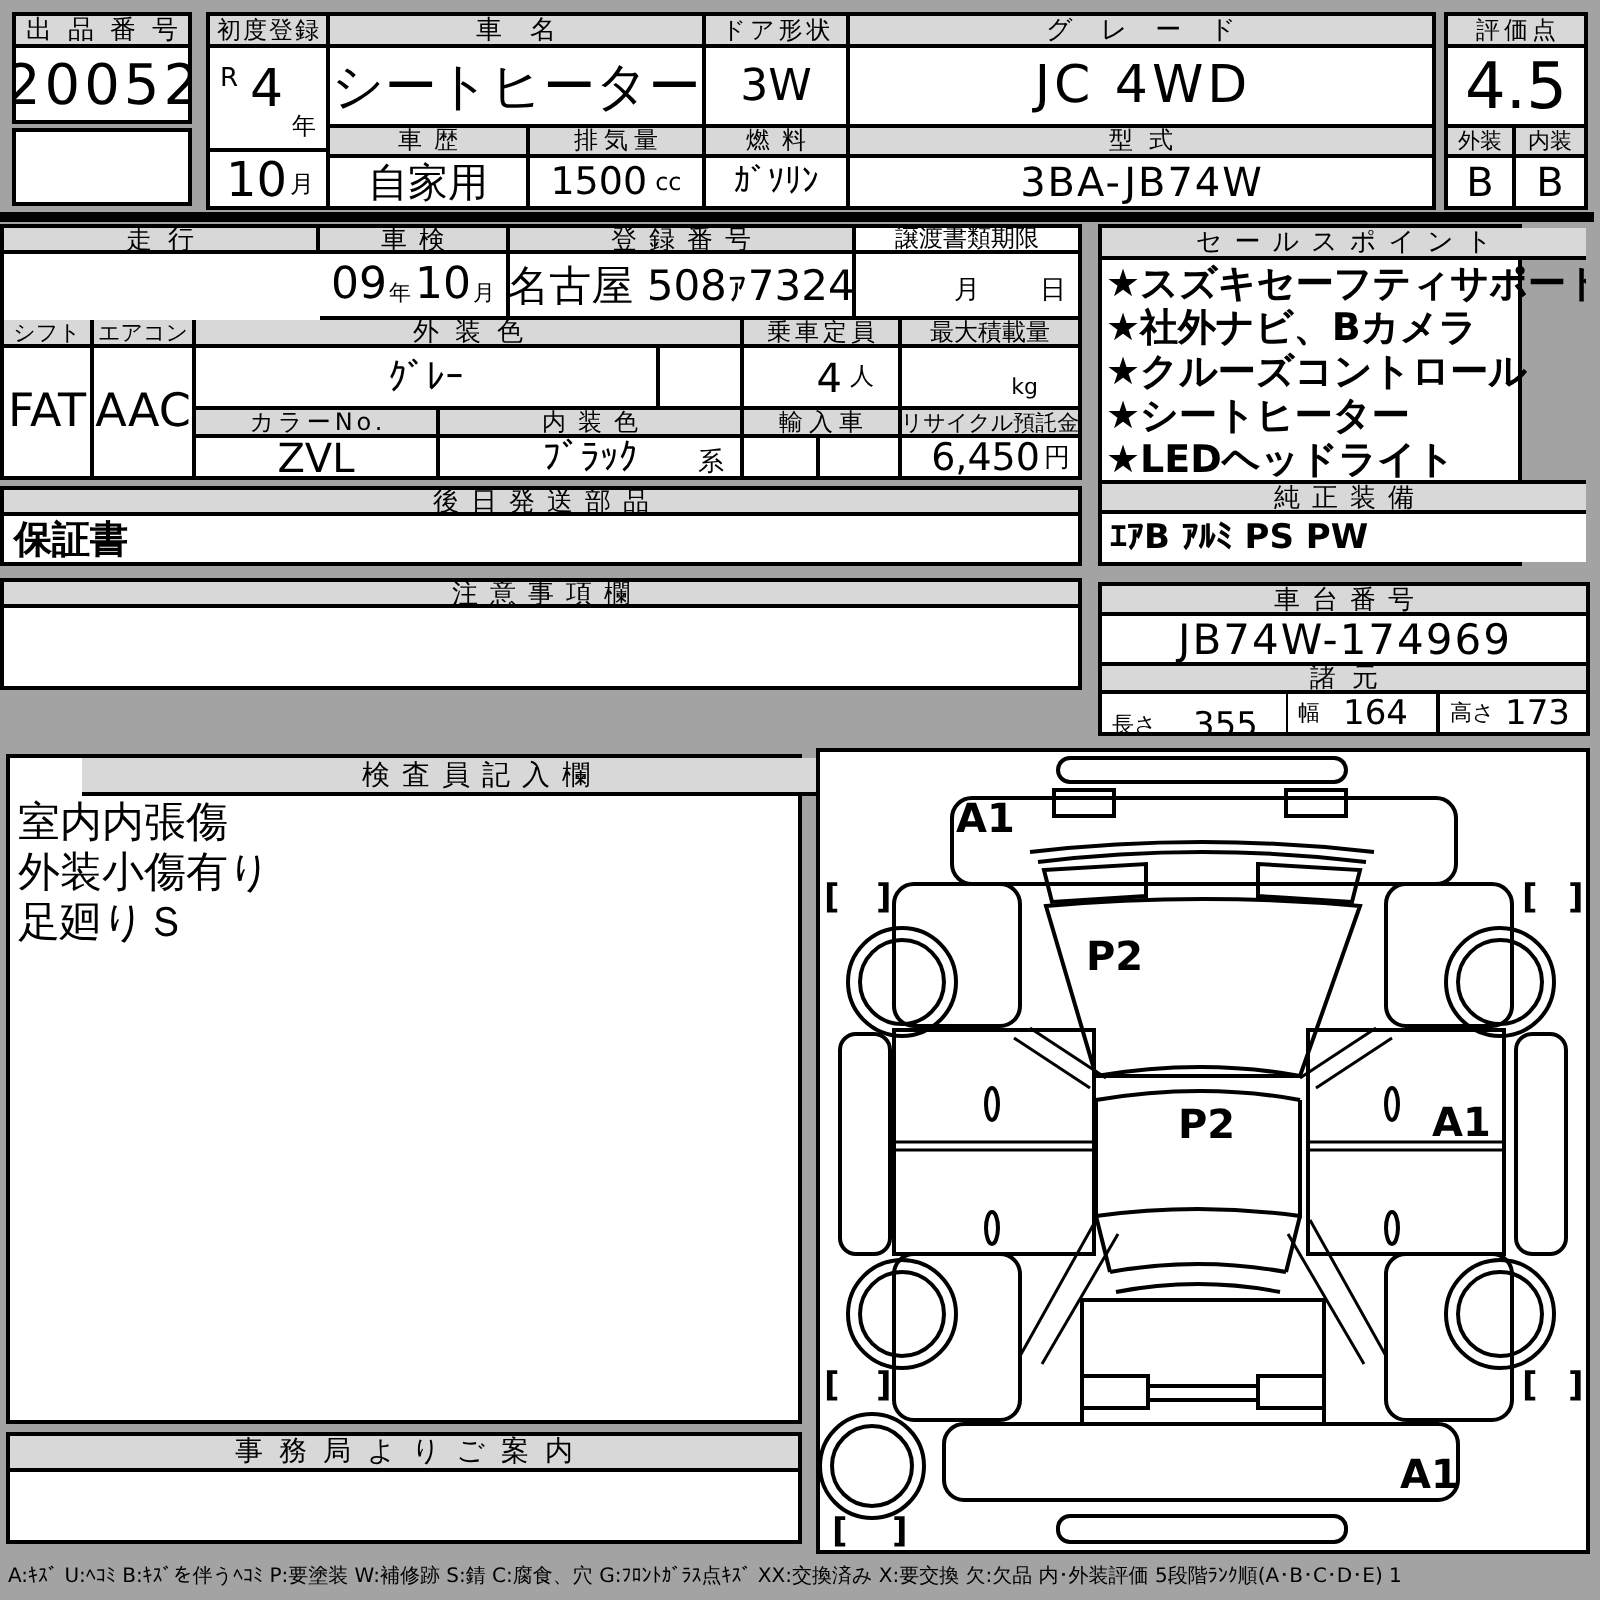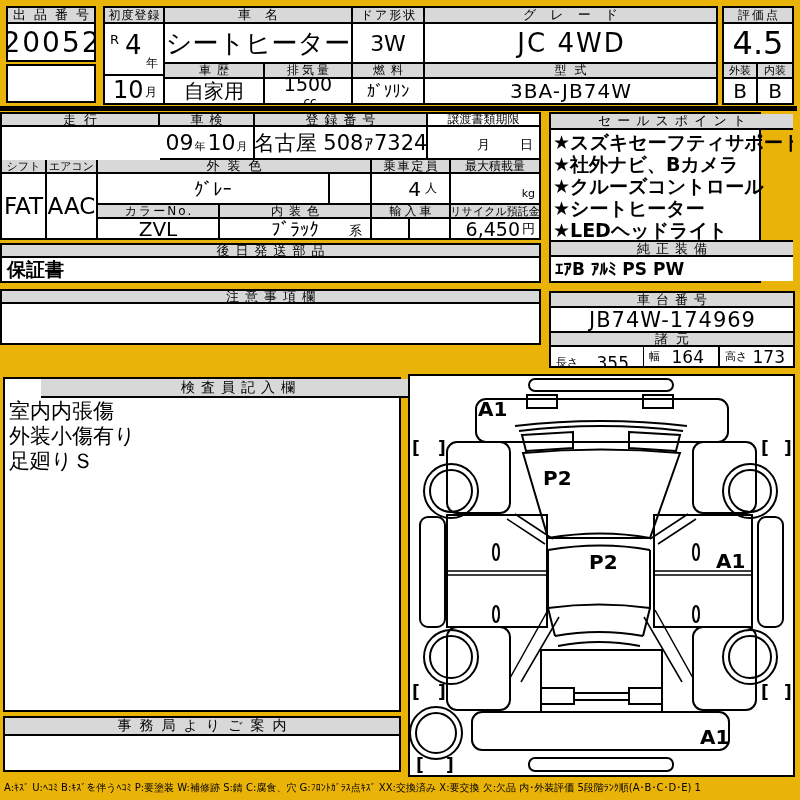--- a/index.html
+++ b/index.html
@@ -1,17 +1,17 @@
 <!DOCTYPE html>
 <html><head>
 <meta charset="utf-8">
 <style>
   html,body{margin:0;padding:0;background:#fff;}
   body{font-family:"DejaVu Sans","Liberation Sans",sans-serif;color:#000;}
-  .sheet{position:relative;width:800px;height:800px;background:#eab308;overflow:hidden;}
+  .sheet{position:relative;width:800px;height:800px;background:#a3a3a3;overflow:hidden;}
   .abs{position:absolute;box-sizing:border-box;}
   .bx{border:2px solid #000;background:#fff;}
   .hd{background:#d8d8d8;display:flex;align-items:center;justify-content:center;font-size:13px;white-space:nowrap;overflow:hidden;}
   .cell{display:flex;align-items:center;justify-content:center;white-space:nowrap;overflow:hidden;background:#fff;}
   .br{border-right:2px solid #000;}
   .bb{border-bottom:2px solid #000;}
   .ls1{letter-spacing:1px;text-indent:1px;} .ls2{letter-spacing:2px;text-indent:2px;}
   .ls3{letter-spacing:3px;text-indent:3px;}
   .ls6{letter-spacing:6px;text-indent:6px;} .ls8{letter-spacing:8px;text-indent:8px;} .ls14{letter-spacing:14px;text-indent:14px;}
   .f10{font-size:10px;} .f11{font-size:11px;} .f12{font-size:12px;} .f13{font-size:13px;} .f17{font-size:17px;} .f19{font-size:19px;} .f20{font-size:20px;}
@@ -55,21 +55,21 @@
     <div class="abs cell br bb f26" style="left:60px;top:16px;width:188px;height:40px;">シートヒーター</div>
     <div class="abs cell br bb f22" style="left:248px;top:16px;width:72px;height:40px;">3W</div>
     <div class="abs cell bb f26 ls2" style="left:320px;top:16px;width:291px;height:40px;">JC 4WD</div>
 
     <div class="abs hd br bb ls6" style="left:60px;top:56px;width:100px;height:15px;font-size:12px;">車歴</div>
     <div class="abs hd br bb ls3" style="left:160px;top:56px;width:88px;height:15px;font-size:12px;">排気量</div>
     <div class="abs hd br bb ls6" style="left:248px;top:56px;width:72px;height:15px;font-size:12px;">燃料</div>
     <div class="abs hd bb ls8" style="left:320px;top:56px;width:291px;height:15px;font-size:12px;">型式</div>
 
     <div class="abs cell br f20" style="left:60px;top:71px;width:100px;height:24px;">自家用</div>
-    <div class="abs cell br" style="left:160px;top:71px;width:88px;height:24px;flex-direction:column;">
+    <div class="abs cell br" style="left:160px;top:71px;width:88px;height:24px;">
       <span class="f19">1500</span>
       <span class="unit">cc</span>
     </div>
     <div class="abs cell f17" style="left:248px;top:71px;width:72px;height:24px;border-right:2px solid #000;">ｶﾞｿﾘﾝ</div>
     <div class="abs cell f20 ls1" style="left:320px;top:71px;width:291px;height:24px;">3BA-JB74W</div>
   </div>
 
   <div class="abs bx" style="left:722px;top:6px;width:72px;height:99px;">
     <div class="abs hd bb ls2" style="left:0;top:0;width:68px;height:16px;font-size:12px;">評価点</div>
     <div class="abs cell bb f32" style="left:0;top:16px;width:68px;height:40px;">4.5</div>
@@ -107,21 +107,21 @@
 
     <div class="abs cell br f23" style="left:0;top:60px;width:45px;height:64px;">FAT</div>
     <div class="abs cell br f23" style="left:45px;top:60px;width:51px;height:64px;">AAC</div>
 
     <div class="abs cell br bb f19" style="left:96px;top:60px;width:232px;height:31px;">ｸﾞﾚｰ</div>
     <div class="abs cell br bb" style="left:328px;top:60px;width:42px;height:31px;"></div>
     <div class="abs cell br bb" style="left:370px;top:60px;width:79px;height:31px;justify-content:flex-end;padding-right:12px;">
       <span class="f20">4</span>
       <span class="unit">人</span>
     </div>
-    <div class="abs cell bb f11" style="left:449px;top:60px;width:88px;height:31px;justify-content:flex-end;align-items:flex-end;padding:0 4px 3px 0;">kg</div>
+    <div class="abs cell bb f11" style="left:449px;top:60px;width:88px;height:31px;justify-content:flex-end;align-items:flex-end;padding:0 20px 3px 0;">kg</div>
 
     <div class="abs hd br bb ls2" style="left:96px;top:91px;width:122px;height:14px;font-size:12px;">カラーNo.</div>
     <div class="abs hd br bb ls6" style="left:218px;top:91px;width:152px;height:14px;font-size:12px;">内装色</div>
     <div class="abs hd br bb ls3" style="left:370px;top:91px;width:79px;height:14px;font-size:12px;">輸入車</div>
     <div class="abs hd bb" style="left:449px;top:91px;width:88px;height:14px;font-size:11px;">リサイクル預託金</div>
 
     <div class="abs cell br f20" style="left:96px;top:105px;width:122px;height:19px;">ZVL</div>
     <div class="abs cell br" style="left:218px;top:105px;width:152px;height:19px;position:absolute;">
       <span class="f19">ﾌﾞﾗｯｸ</span>
       <span class="abs f13" style="right:8px;top:3px;">系</span>

